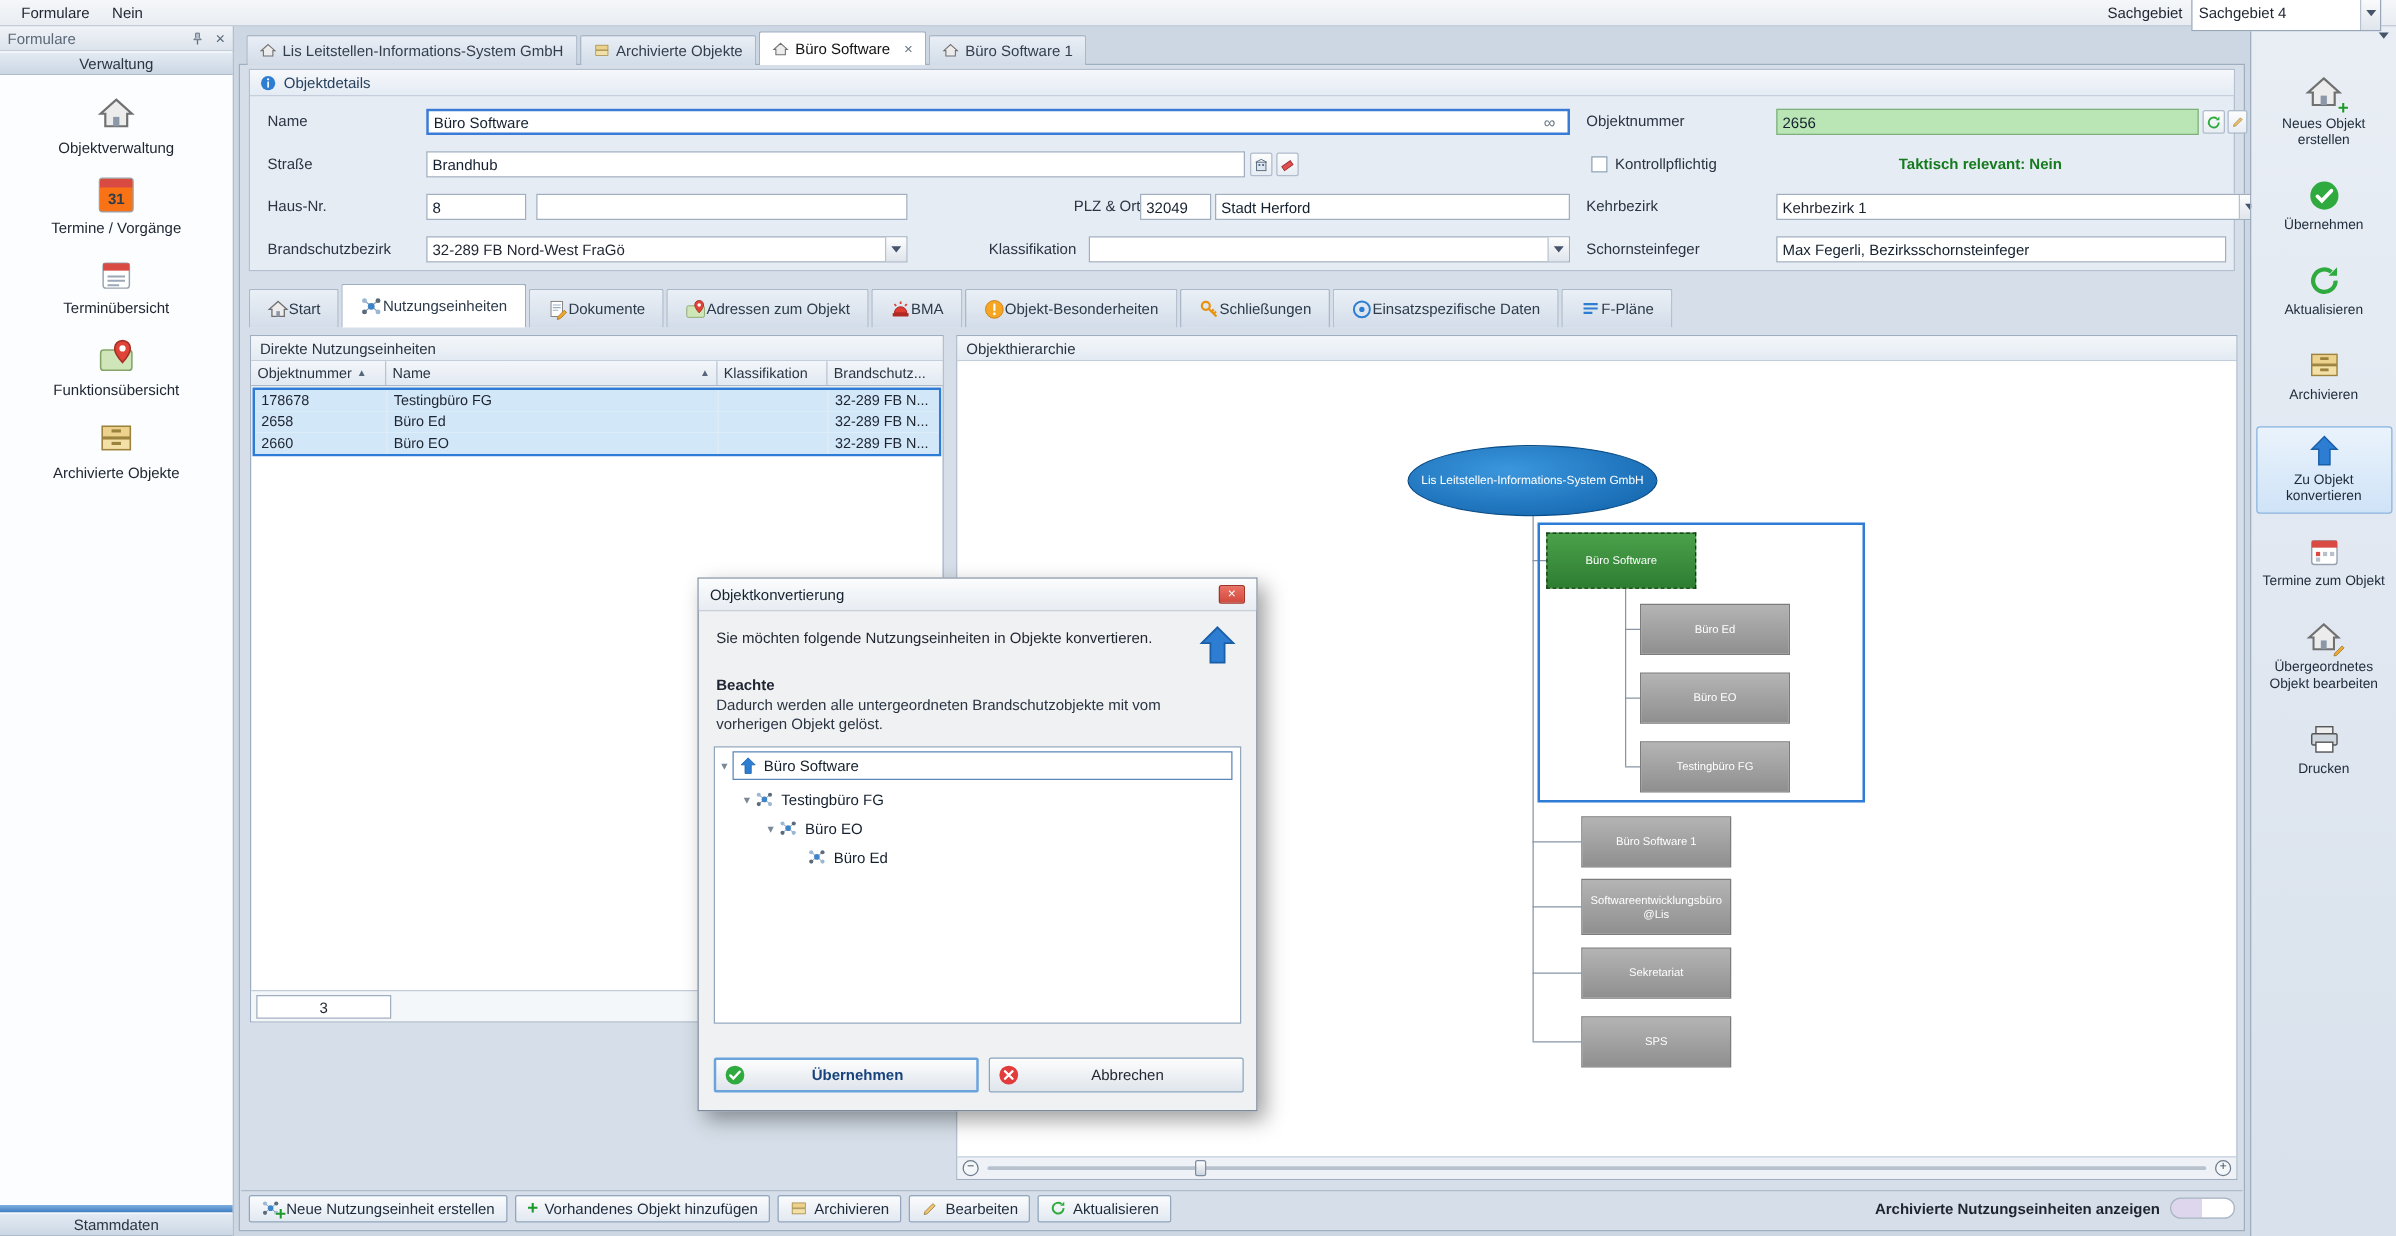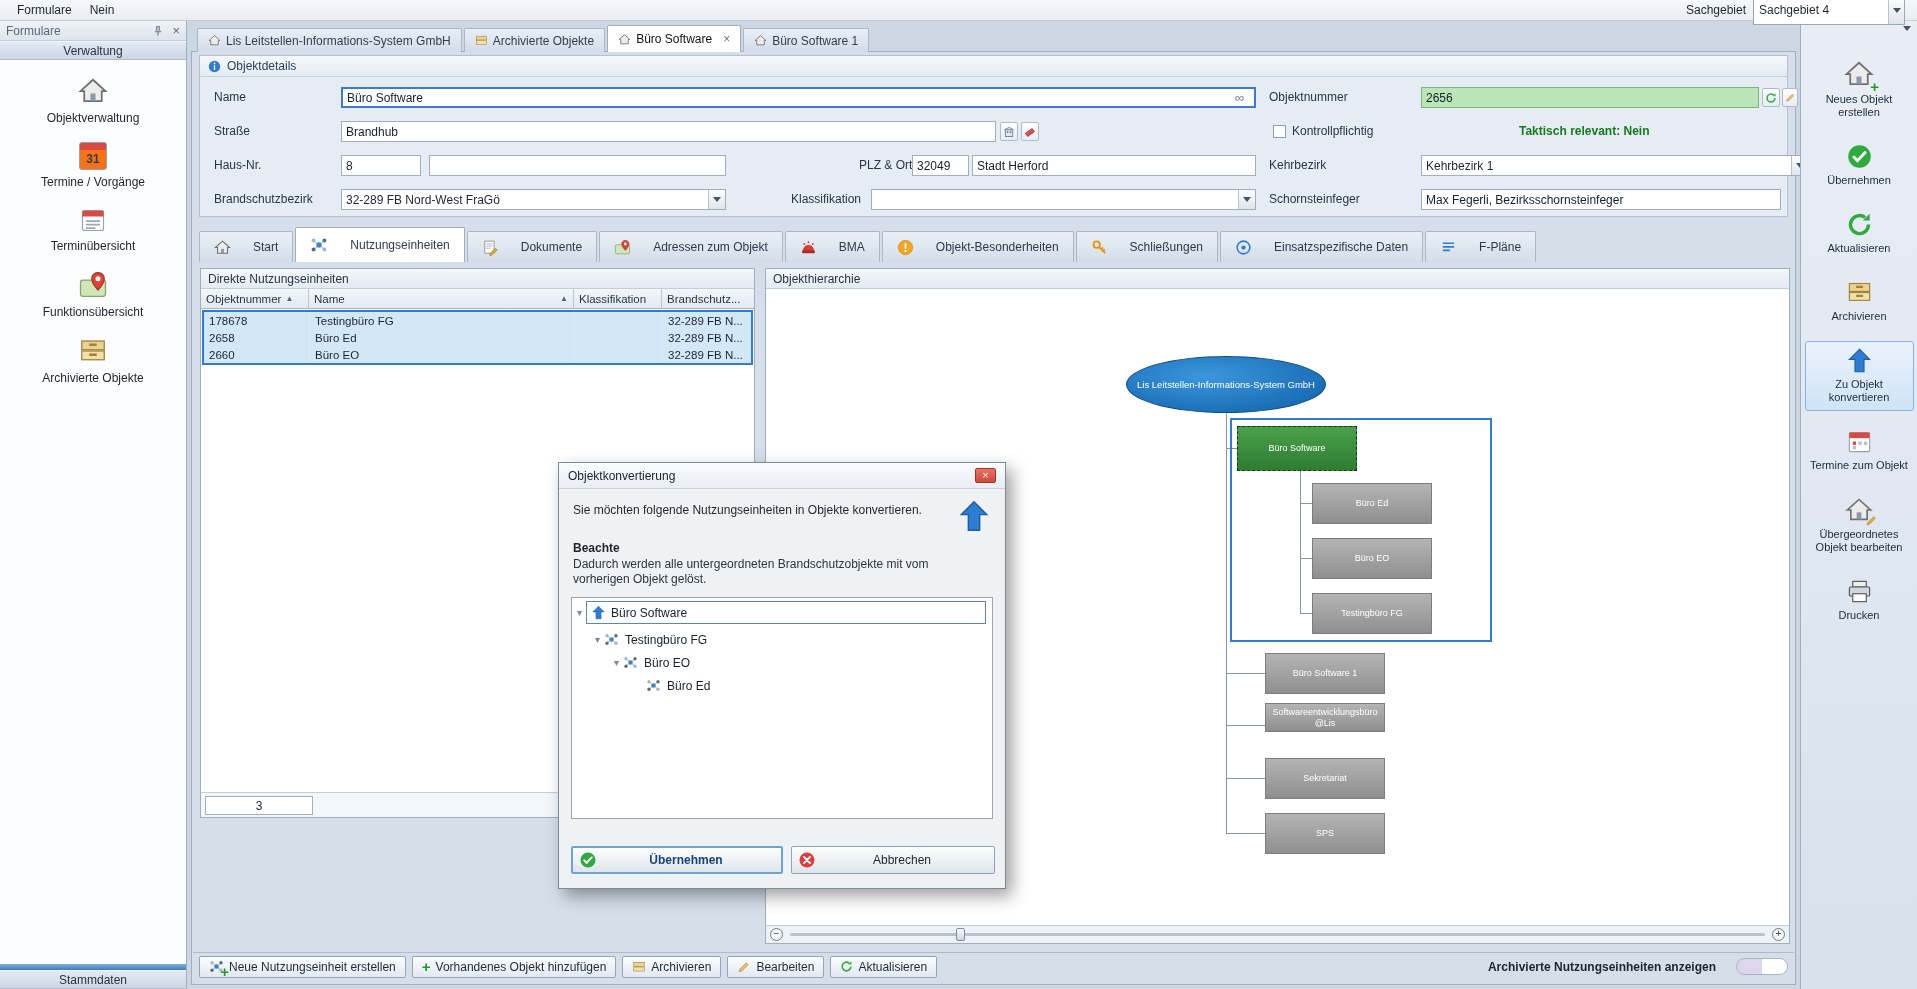--- a/index.html
+++ b/index.html
@@ -43,21 +43,21 @@
   .fld-focus { border:2px solid #3a7bd5; }
   .fld-green { background:#b9e6b4; border-color:#7fae7f; }
   .ddl { position:absolute; height:21px; border:1px solid #a0aebf; background:#fff; display:flex; align-items:center; padding-left:4px; }
   .ddl .arrow-btn { margin-left:auto; width:17px; align-self:stretch; display:flex; align-items:center; justify-content:center; background:linear-gradient(#fdfdfd,#dfe5ec); border-left:1px solid #b6c2d0; }
   .mini-btn { position:absolute; width:18px; height:19px; top:1px; border:1px solid #b0bccb; background:linear-gradient(#fdfdfd,#e7edf3); display:flex; align-items:center; justify-content:center; border-radius:2px; }
   .checkbox { position:absolute; width:13px; height:13px; top:4px; background:#fff; border:1px solid #8aa0b6; }
   .green-note { color:#157a1e; font-weight:bold; }
 
   
   .subtabs { position:absolute; left:12px; top:206px; height:35px; display:flex; align-items:flex-end; gap:2px; z-index:2; }
-  .stab { display:flex; align-items:center; gap:22px; height:31px; padding:0 14px; background:linear-gradient(#eaf0f6,#d3dde9); border:1px solid #aab7c6; border-bottom:none; border-radius:2px 2px 0 0; color:#2c3a4a; white-space:nowrap; }
+  .stab { display:flex; align-items:center; gap:0; height:31px; padding:0 14px; background:linear-gradient(#eaf0f6,#d3dde9); border:1px solid #aab7c6; border-bottom:none; border-radius:2px 2px 0 0; color:#2c3a4a; white-space:nowrap; }
   .stab.active { background:#fff; height:35px; border-color:#9fafc0; }
 
   
   .panel { position:absolute; background:#fff; border:1px solid #9fafc0; }
   .panel-header { height:20px; background:linear-gradient(#f4f7fa,#e3eaf2); border-bottom:1px solid #c3cedb; display:flex; align-items:center; padding:0 7px; color:#2a3442; }
 
   .grid-head { display:flex; height:20px; background:linear-gradient(#f3f6fa,#e2e9f1); border-bottom:1px solid #a9b6c6; }
   .gh-cell { display:flex; align-items:center; padding:0 5px; border-right:1px solid #b9c4d2; color:#2a3442; font-size:11.5px; }
   .sort { margin-left:4px; font-size:8px; color:#55657a; }
   .sel-block { position:absolute; left:1px; right:1px; top:41px; border:2px solid #2f7cd6; }
@@ -75,21 +75,21 @@
   .h-line { position:absolute; background:#8795a5; }
   .sel-rect { position:absolute; border:2px solid #2f7cd6; }
   .zoom-bar { position:absolute; left:0; right:0; bottom:0; height:18px; background:#eef2f6; border-top:1px solid #c3cedb; display:flex; align-items:center; padding:0 4px; }
   .zoom-btn { width:13px; height:13px; border:1px solid #6d7b8c; border-radius:50%; font-size:10px; line-height:10px; text-align:center; color:#3c4a5a; background:#f4f7fa; }
   .zoom-track { position:relative; flex:1; height:3px; background:#b8c2ce; margin:0 7px; border-radius:2px; }
   .zoom-thumb { position:absolute; left:17%; top:-5px; width:9px; height:13px; background:linear-gradient(#fdfdfd,#cdd6e0); border:1px solid #7e8ea0; border-radius:2px; }
 
   
   .bottom-bar { position:absolute; left:6px; right:6px; top:931px; height:28px; display:flex; align-items:center; gap:6px; padding:0 6px; background:#d6dfe9; border-top:1px solid #aebbcb; }
   .btn { display:inline-flex; align-items:center; gap:5px; height:22px; padding:0 9px; background:linear-gradient(#fbfcfd,#e2e9f1); border:1px solid #93a6bd; border-radius:2px; color:#1d2a3a; white-space:nowrap; }
-  .bb-right { margin-left:auto; display:flex; align-items:center; gap:20px; }
+  .bb-right { margin-left:auto; display:flex; align-items:center; gap:8px; }
   .toggle { width:52px; height:17px; border:1px solid #a9b4c2; border-radius:9px; background:linear-gradient(90deg,#ddd6ec 0 50%, #ffffff 50% 100%); }
 
   
   .rtoolbar { position:absolute; right:0; top:21px; width:117px; height:968px; background:linear-gradient(#e9eef5,#d8e1ec); border-left:1px solid #9fafc0; display:flex; flex-direction:column; align-items:center; padding-top:32px; gap:11px; }
   .rtb-btn { width:109px; padding:5px 2px 6px; display:flex; flex-direction:column; align-items:center; gap:4px; font-size:11px; line-height:1.18; text-align:center; color:#1d2a3a; border:1px solid transparent; border-radius:3px; }
   .rtb-btn.active { background:linear-gradient(#eaf3fc,#cfe3f7); border-color:#86b3e0; }
   .icon-stack { position:relative; }
   .badge { position:absolute; right:-5px; bottom:-4px; font-weight:bold; color:#1d9a2c; font-size:15px; line-height:12px; text-shadow:0 0 2px #fff; }
   .ovf { position:absolute; top:10px; right:6px; }
 
@@ -466,21 +466,21 @@
       <div class="h-line" style="left:460px;top:489px;width:39px;height:1px"></div>
       <div class="h-line" style="left:460px;top:544px;width:39px;height:1px"></div>
 
       <div class="h-node h-root" style="left:360px;top:67px;width:200px;height:57px">Lis  Leitstellen-Informations-System GmbH</div>
       <div class="sel-rect" style="left:464px;top:129px;width:262px;height:224px"></div>
       <div class="h-node h-green" style="left:471px;top:137px;width:120px;height:45px">Büro Software</div>
       <div class="h-node h-gray" style="left:546px;top:194px;width:120px;height:41px">Büro Ed</div>
       <div class="h-node h-gray" style="left:546px;top:249px;width:120px;height:41px">Büro EO</div>
       <div class="h-node h-gray" style="left:546px;top:304px;width:120px;height:41px">Testingbüro FG</div>
       <div class="h-node h-gray" style="left:499px;top:364px;width:120px;height:41px">Büro Software 1</div>
-      <div class="h-node h-gray" style="left:499px;top:414px;width:120px;height:29px">Softwareentwicklungsbüro@Lis</div>
+      <div class="h-node h-gray" style="left:499px;top:414px;width:120px;height:45px">Softwareentwicklungsbüro@Lis</div>
       <div class="h-node h-gray" style="left:499px;top:469px;width:120px;height:41px">Sekretariat</div>
       <div class="h-node h-gray" style="left:499px;top:524px;width:120px;height:41px">SPS</div>
     </div>
     <div class="zoom-bar">
       <span class="zoom-btn">−</span>
       <span class="zoom-track">
           <span class="zoom-thumb"></span>
         </span>
       <span class="zoom-btn">+</span>
     </div>

